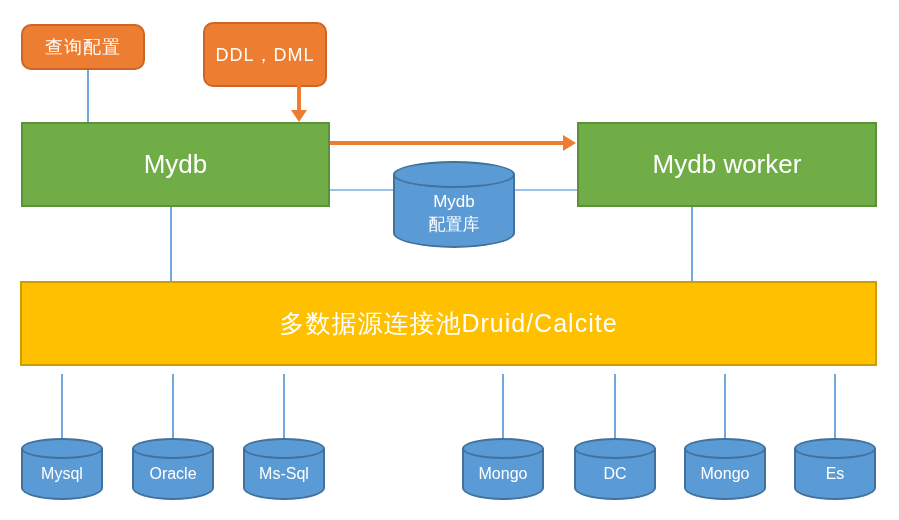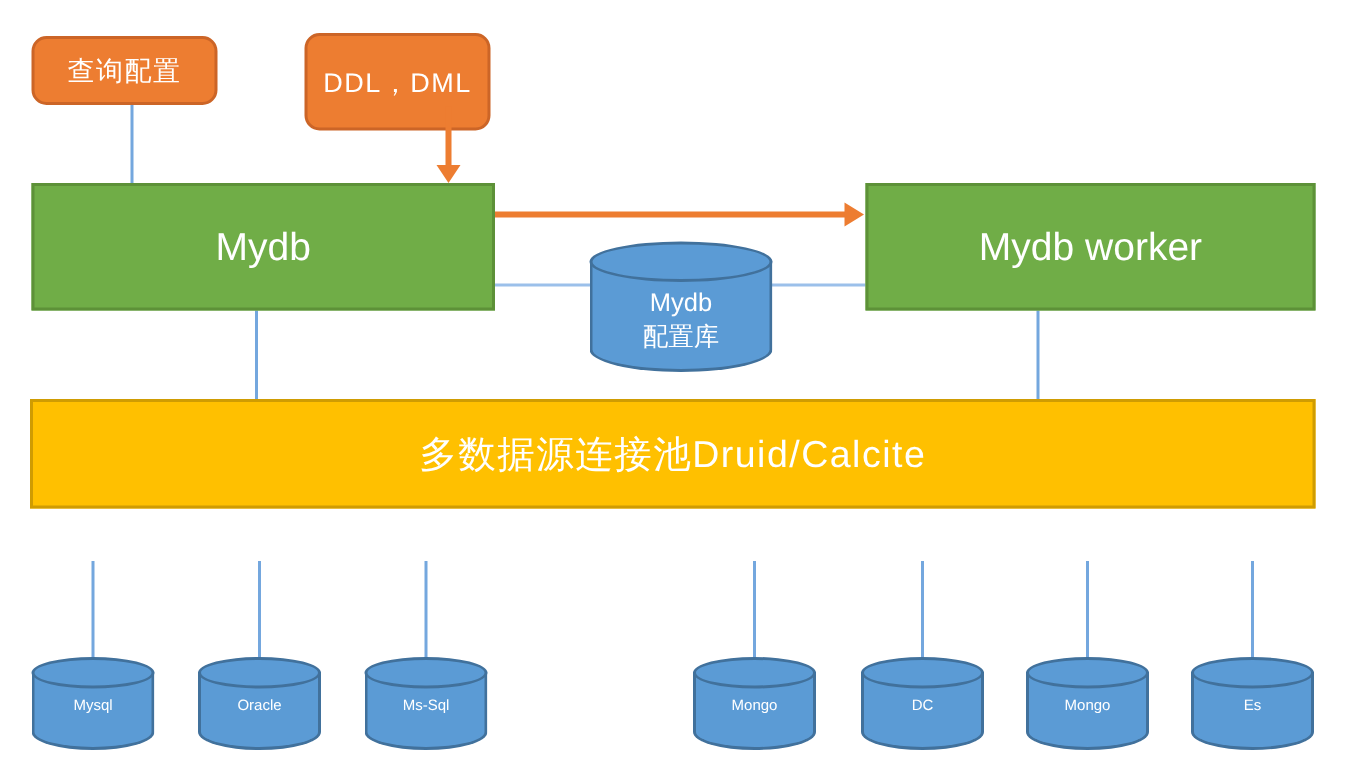--- a/index.html
+++ b/index.html
@@ -64,21 +64,21 @@
   .cfg-cyl{left:393px;top:161px;width:122px;height:87px;}
   .cfg-cyl .cyl-top{height:27px;}
   .cfg-cyl .cyl-body{top:13px;border-radius:0 0 61px 61px / 0 0 15px 15px;}
   .cfg-cyl .cyl-label{top:30px;font-size:17px;line-height:1.35;}
   
   .ds-group{position:absolute;top:374px;width:82px;height:126px;}
   .ds-line{position:absolute;left:50%;top:0;height:68px;margin-left:-1px;}
   .ds-cyl{left:0;top:64px;width:82px;height:62px;}
   .ds-cyl .cyl-top{height:21px;}
   .ds-cyl .cyl-body{top:10px;border-radius:0 0 41px 41px / 0 0 12px 12px;}
-  .ds-cyl .cyl-label{top:27px;font-size:10px;}
+  .ds-cyl .cyl-label{top:27px;font-size:16px;}
 </style>
 </head>
 <body>
 
 <div class="canvas">
 
   <div class="line v" style="left:87px;top:70px;height:52px"></div>
   <div class="line v" style="left:170px;top:207px;height:76px"></div>
   <div class="line v" style="left:691px;top:207px;height:76px"></div>
   <div class="line h" style="left:330px;top:189px;width:247px"></div>
@@ -105,21 +105,21 @@
 
   <div class="cylinder cfg-cyl">
     <div class="cyl-body"></div>
     <div class="cyl-top"></div>
     <div class="cyl-label">
       <div>Mydb</div>
       <div>配置库</div>
     </div>
   </div>
 
-  <div class="node yellow-bar" style="left:20px;top:266px;width:857px;height:73px">
+  <div class="node yellow-bar" style="left:20px;top:281px;width:857px;height:85px">
     <span>多数据源连接池Druid/Calcite</span>
   </div>
 
   <div class="ds-group" style="left:21px">
     <div class="line v ds-line"></div>
     <div class="cylinder ds-cyl">
       <div class="cyl-body"></div>
       <div class="cyl-top"></div>
       <div class="cyl-label">Mysql</div>
     </div>

